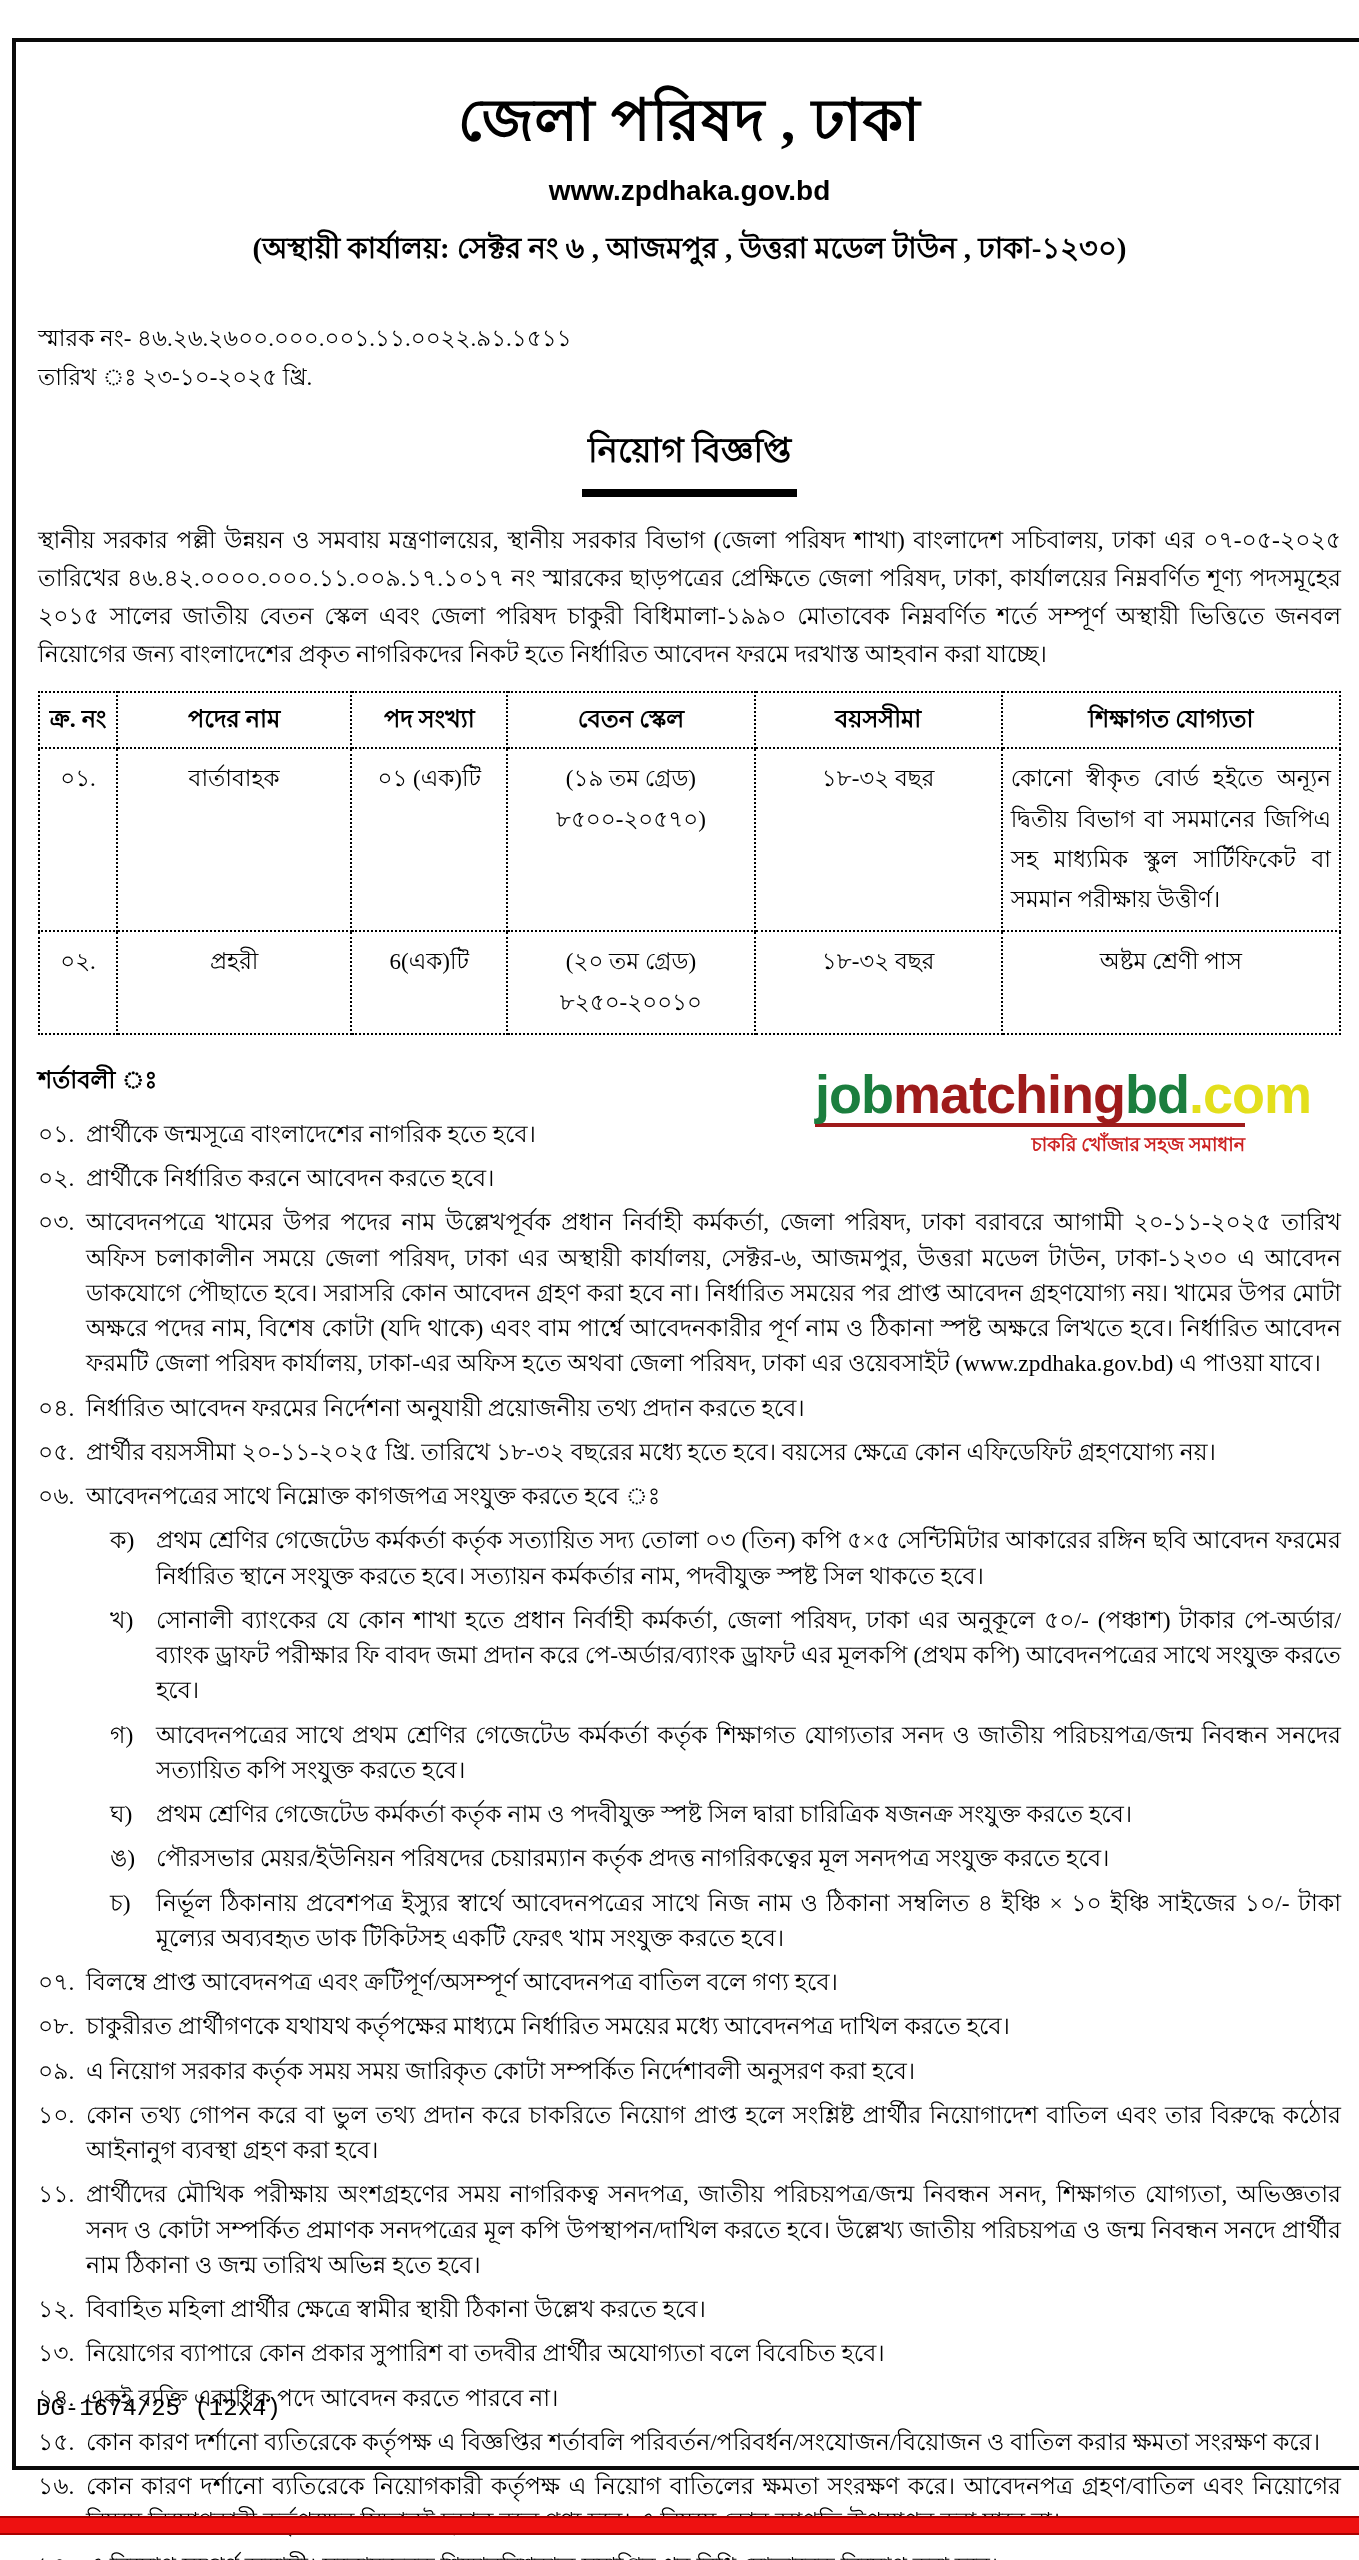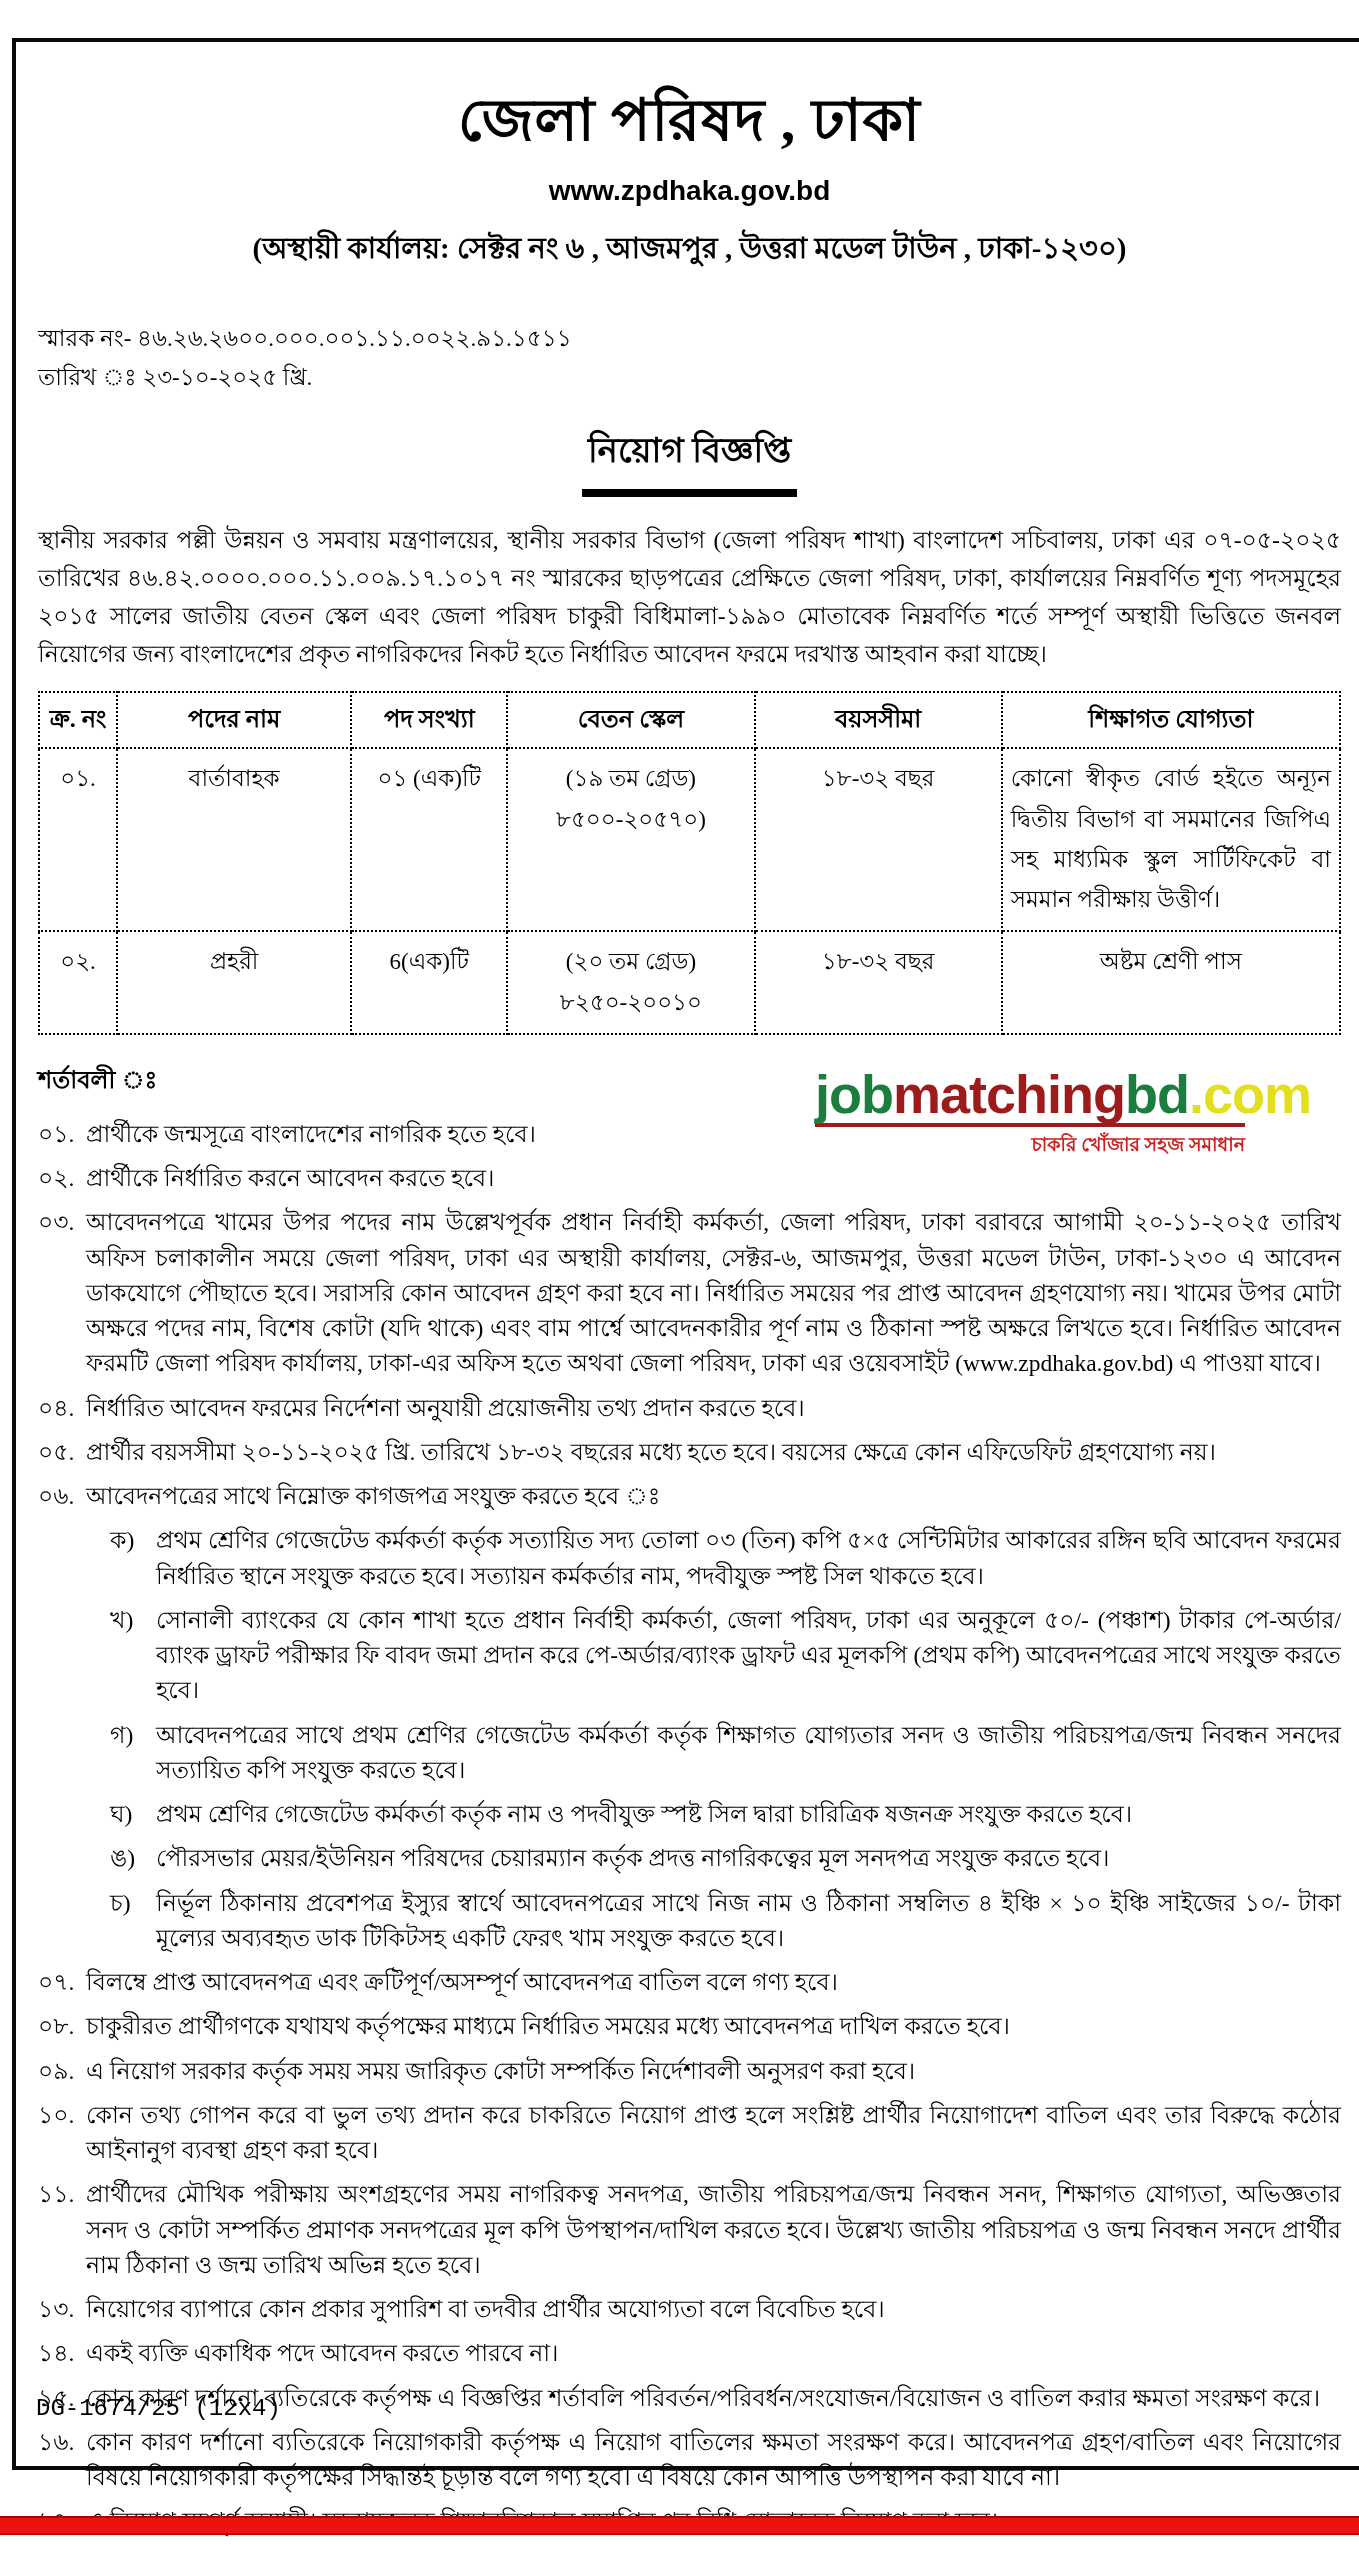--- a/index.html
+++ b/index.html
@@ -200,20 +200,24 @@
         </div>
         <div class="cond">
           <span class="cnum">১০.</span>
           <span class="ctext">কোন তথ্য গোপন করে বা ভুল তথ্য প্রদান করে চাকরিতে নিয়োগ প্রাপ্ত হলে সংশ্লিষ্ট প্রার্থীর নিয়োগাদেশ বাতিল এবং তার বিরুদ্ধে কঠোর আইনানুগ ব্যবস্থা গ্রহণ করা হবে।</span>
         </div>
         <div class="cond">
           <span class="cnum">১১.</span>
           <span class="ctext">প্রার্থীদের মৌখিক পরীক্ষায় অংশগ্রহণের সময় নাগরিকত্ব সনদপত্র, জাতীয় পরিচয়পত্র/জন্ম নিবন্ধন সনদ, শিক্ষাগত যোগ্যতা, অভিজ্ঞতার সনদ ও কোটা সম্পর্কিত প্রমাণক সনদপত্রের মূল কপি উপস্থাপন/দাখিল করতে হবে। উল্লেখ্য জাতীয় পরিচয়পত্র ও জন্ম নিবন্ধন সনদে প্রার্থীর নাম ঠিকানা ও জন্ম তারিখ অভিন্ন হতে হবে।</span>
         </div>
         <div class="cond">
+          <span class="cnum">১২.</span>
+          <span class="ctext">বিবাহিত মহিলা প্রার্থীর ক্ষেত্রে স্বামীর স্থায়ী ঠিকানা উল্লেখ করতে হবে।</span>
+        </div>
+        <div class="cond">
           <span class="cnum">১৩.</span>
           <span class="ctext">নিয়োগের ব্যাপারে কোন প্রকার সুপারিশ বা তদবীর প্রার্থীর অযোগ্যতা বলে বিবেচিত হবে।</span>
         </div>
         <div class="cond">
           <span class="cnum">১৪.</span>
           <span class="ctext">একই ব্যক্তি একাধিক পদে আবেদন করতে পারবে না।</span>
         </div>
         <div class="cond">
           <span class="cnum">১৫.</span>
           <span class="ctext">কোন কারণ দর্শানো ব্যতিরেকে কর্তৃপক্ষ এ বিজ্ঞপ্তির শর্তাবলি পরিবর্তন/পরিবর্ধন/সংযোজন/বিয়োজন ও বাতিল করার ক্ষমতা সংরক্ষণ করে।</span>

